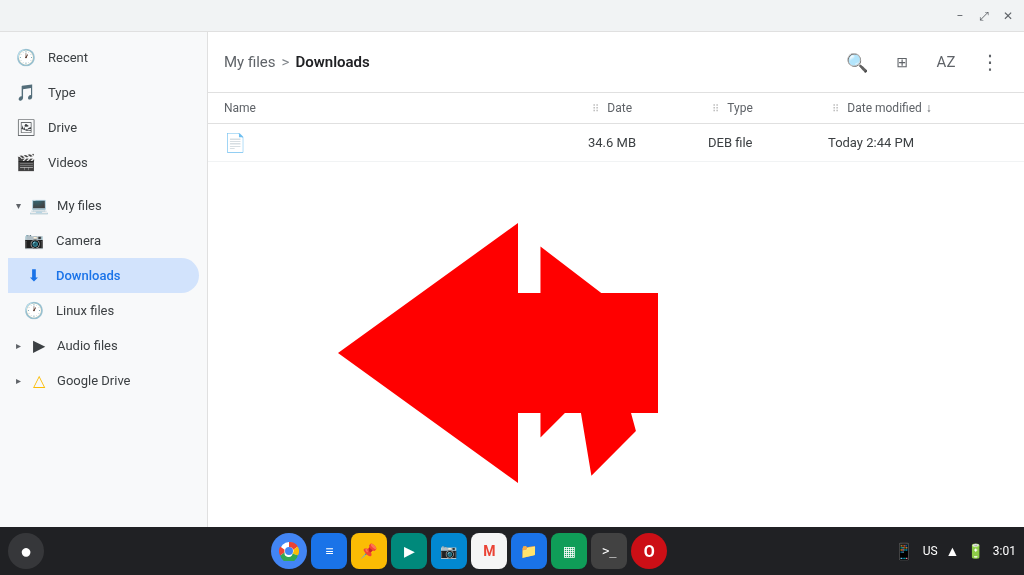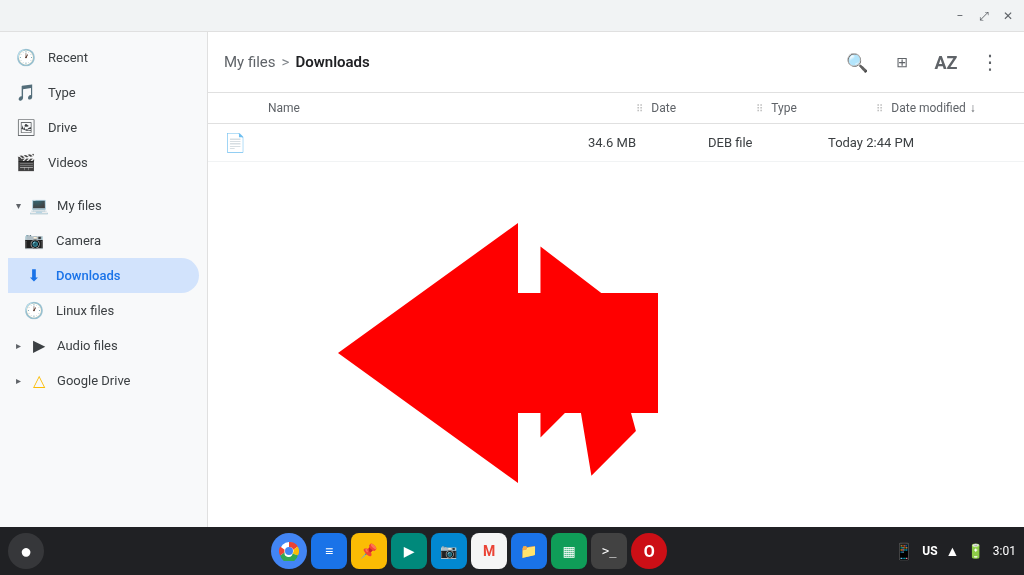--- a/index.html
+++ b/index.html
@@ -123,21 +123,20 @@
       font-size: 12px;
       color: #5f6368;
       align-items: center;
     }
     .file-list-header .col-header {
       display: flex;
       align-items: center;
       gap: 4px;
       user-select: none;
       cursor: pointer;
-      margin-left: 44px;
     }
     .file-row {
       display: grid;
       grid-template-columns: 1fr 120px 120px 180px;
       padding: 8px 16px;
       align-items: center;
       border-bottom: 1px solid #f1f3f4;
       cursor: pointer;
       font-size: 13px;
       color: #3c4043;
@@ -280,21 +279,21 @@
 
     <div class="toolbar">
       <div class="breadcrumb">
         <span class="parent">My files</span>
         <span class="separator">&gt;</span>
         <span class="current">Downloads</span>
       </div>
       <div class="toolbar-actions">
         <div class="toolbar-action-btn">🔍</div>
         <div class="toolbar-action-btn" style="font-size:14px;">⊞</div>
-        <div class="toolbar-action-btn" style="font-size:18px;font-weight:700;">AZ</div>
+        <div class="toolbar-action-btn" style="font-size:15px;font-weight:400;">AZ</div>
         <div class="toolbar-action-btn" style="font-size:20px;">⋮</div>
       </div>
     </div>
 
     <div class="relative-container">
       <div class="file-list" style="width:100%;">
 
         <div class="file-list-header">
           <div class="col-header">
             <span>Name</span>
@@ -375,18 +374,18 @@
     </div>
     <div class="taskbar-app" style="background:#424242; border-radius:8px;">
       <span style="color:white;font-size:12px;font-family:monospace;">&gt;_</span>
     </div>
     <div class="taskbar-app" style="background:#cc0f16; border-radius:50%;">
       <span style="color:white;font-size:16px;font-weight:bold;">O</span>
     </div>
   </div>
   <div class="taskbar-right">
     <span style="font-size:16px;">📱</span>
-    <span style="font-weight:700;">US</span>
+    <span style="font-weight:400;">US</span>
     <span style="font-size:14px;">▲</span>
     <span style="font-size:14px;">🔋</span>
     <span>3:01</span>
   </div>
 </div>
 
 </body></html>

